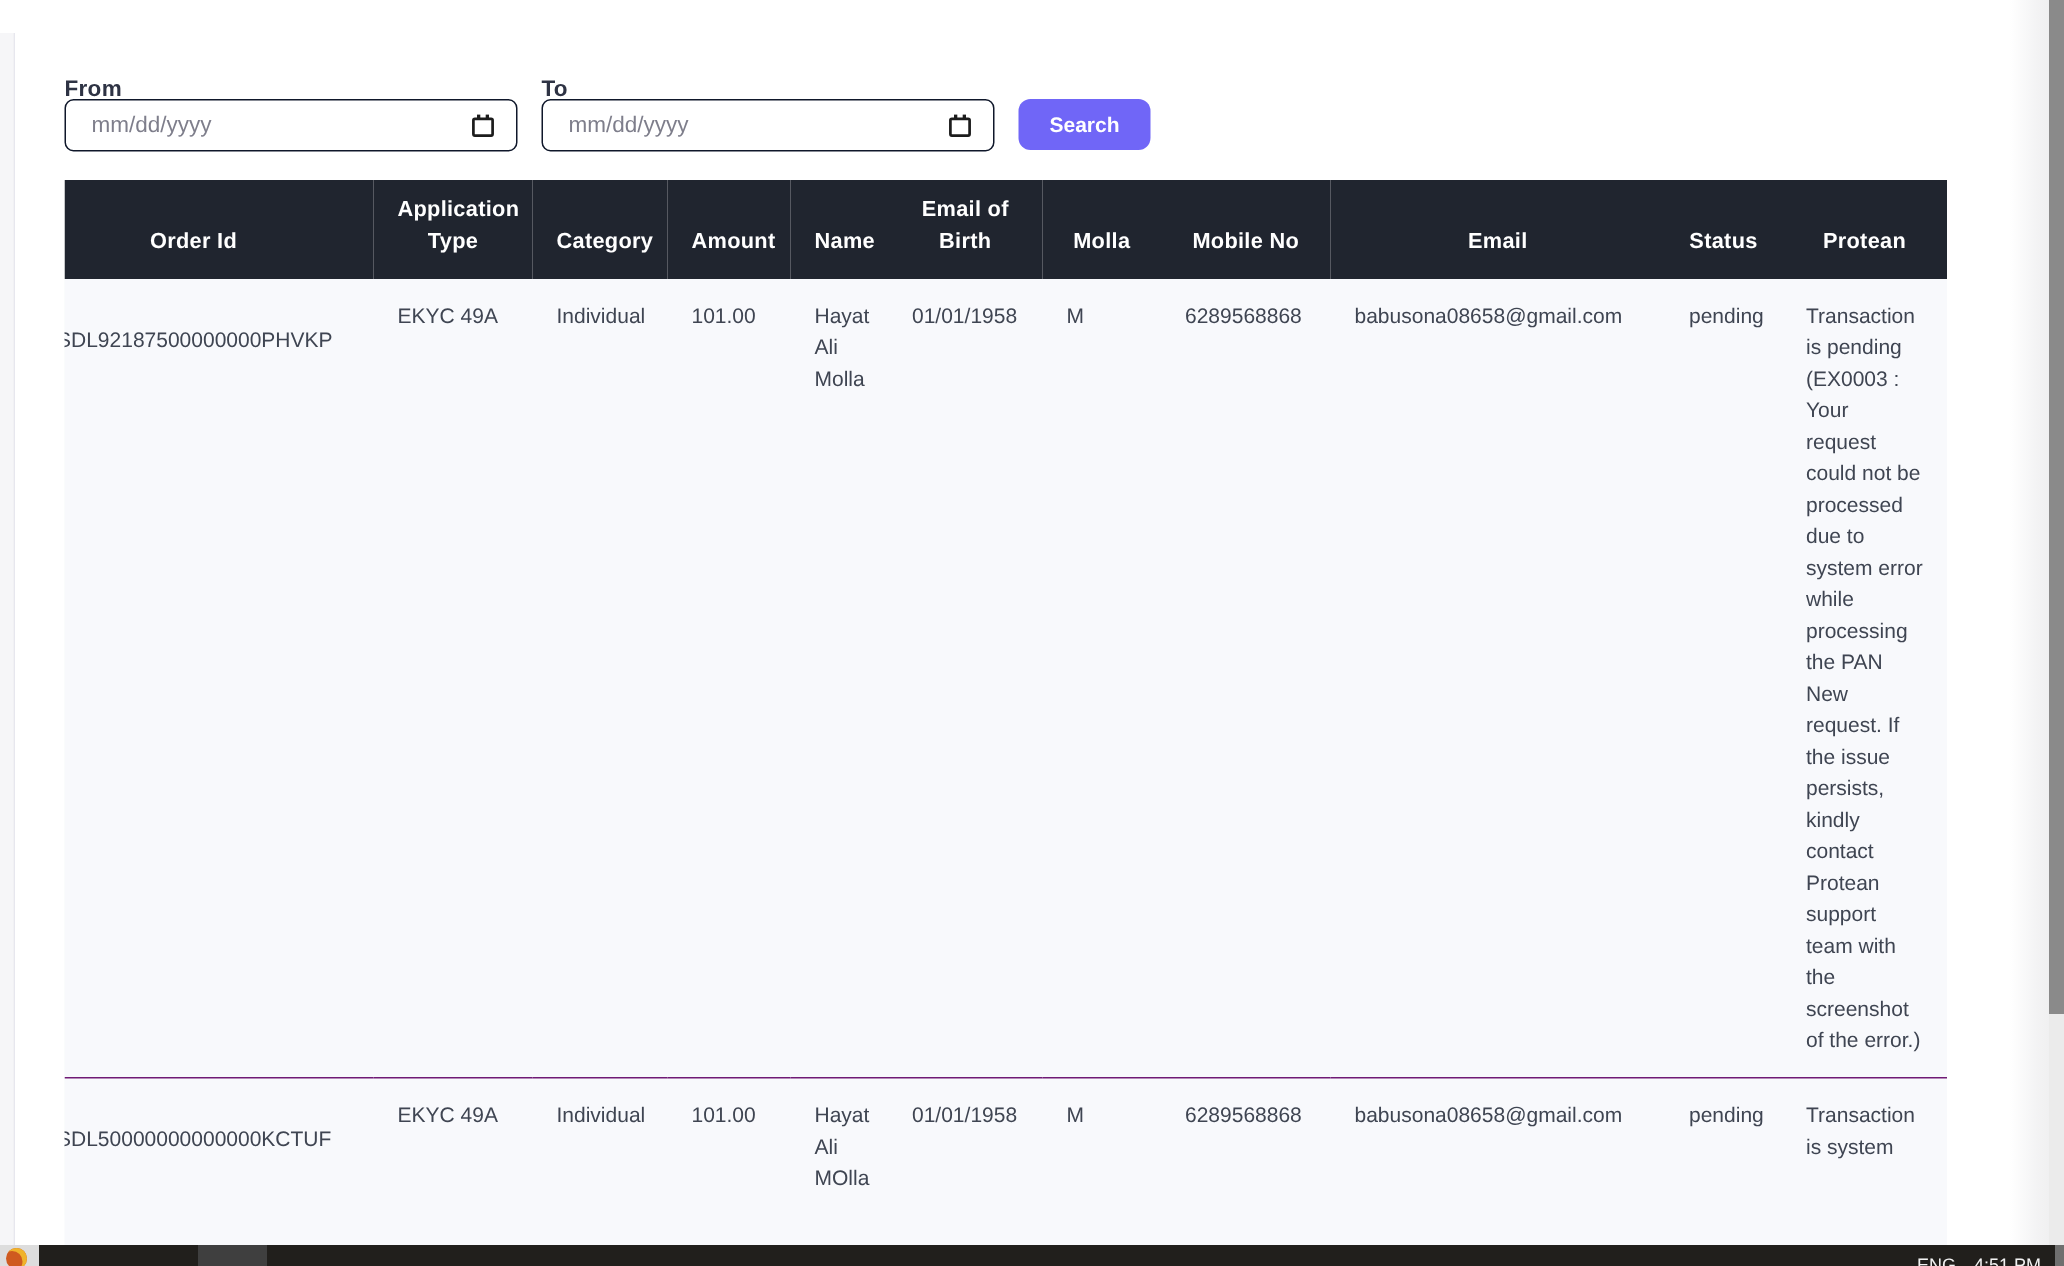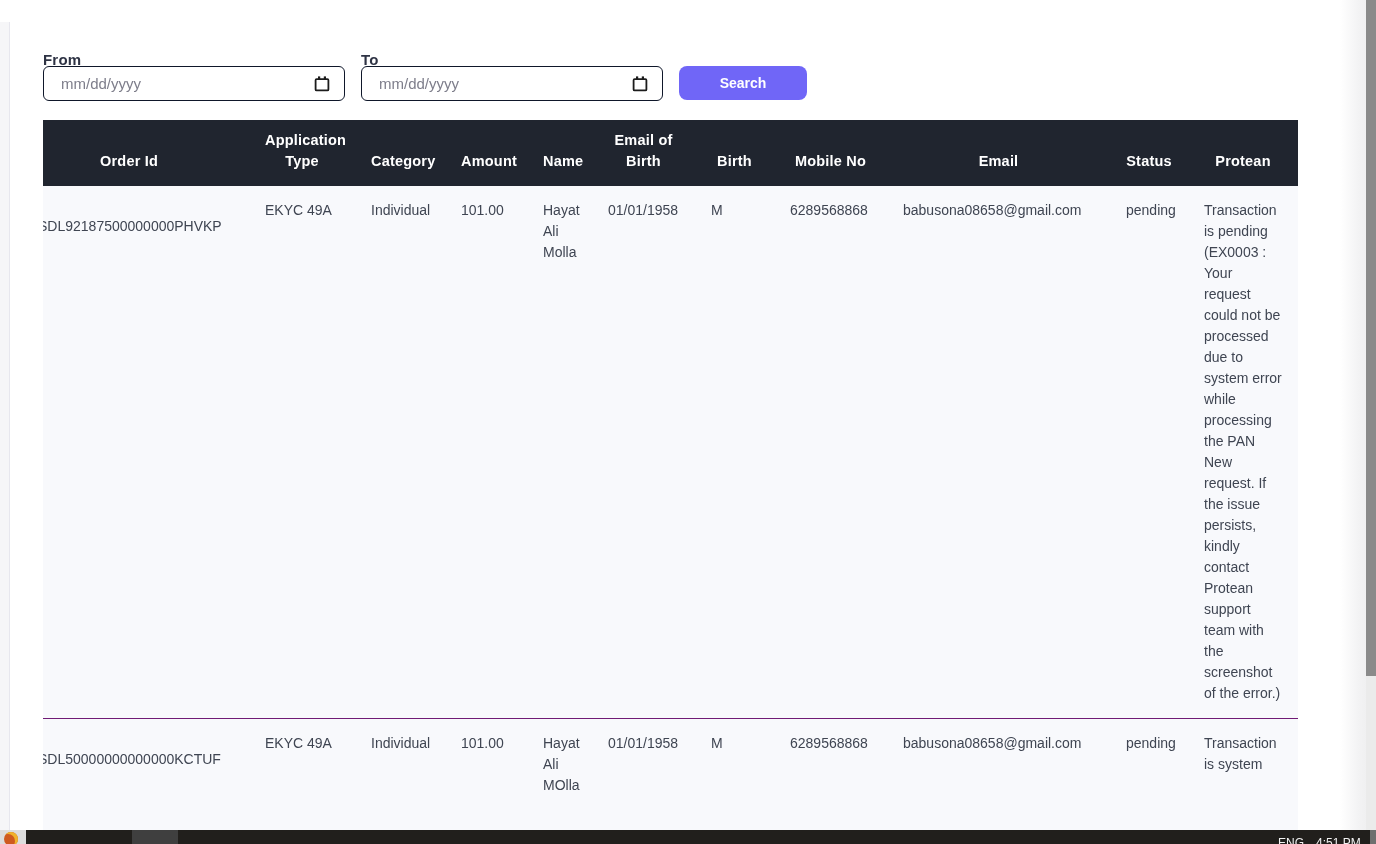--- a/index.html
+++ b/index.html
@@ -26,21 +26,21 @@
     position:absolute; top:66px; width:302px; height:35px;
     background:#fff; border:1px solid #0f172a; border-radius:6px;
     display:flex; align-items:center; justify-content:space-between;
     padding:0 14px 0 17px; cursor:text;
   }
   #from-input { left:43px; }
   #to-input   { left:361px; }
   .date-placeholder { font-size:15px; color:#7e7e8b; }
   .cal-icon { width:16px; height:16px; flex:0 0 auto; cursor:pointer; }
   .search-btn {
-    position:absolute; left:679px; top:66px; width:128px; height:34px;
+    position:absolute; left:679px; top:66px; width:88px; height:34px;
     background:#7066f7; color:#fff; border:none; border-radius:8px;
     font-family:"Liberation Sans", sans-serif; font-size:14px; font-weight:600; cursor:pointer;
   }
 
   
   .table-wrap { position:absolute; left:43px; top:120px; width:1255px; height:710px; overflow:hidden; background:#f8f9fc; }
   table { border-collapse:collapse; table-layout:fixed; width:1255px; }
   thead th {
     background:#20252f; color:#ffffff; text-align:center; vertical-align:bottom;
     font-size:14.5px; font-weight:700; line-height:21px; letter-spacing:.2px;
@@ -118,21 +118,21 @@
         <col style="width:110px">
     </colgroup>
     <thead>
       <tr>
         <th class="nowrap"><span class="clip-head">Order Id</span></th>
         <th>Application Type</th>
         <th class="nowrap">Category</th>
         <th class="nowrap">Amount</th>
         <th class="nowrap">Name</th>
         <th>Email of Birth</th>
-        <th class="nowrap">Birth</th>
+        <th class="nowrap">Molla</th>
         <th class="nowrap">Mobile No</th>
         <th class="nowrap">Email</th>
         <th class="nowrap">Status</th>
         <th class="nowrap">Protean</th>
       </tr>
     </thead>
     <tbody>
       <tr>
         <td class="nowrap"><span class="clip-id">SDL92187500000000PHVKP</span></td>
         <td class="nowrap">EKYC 49A</td>

